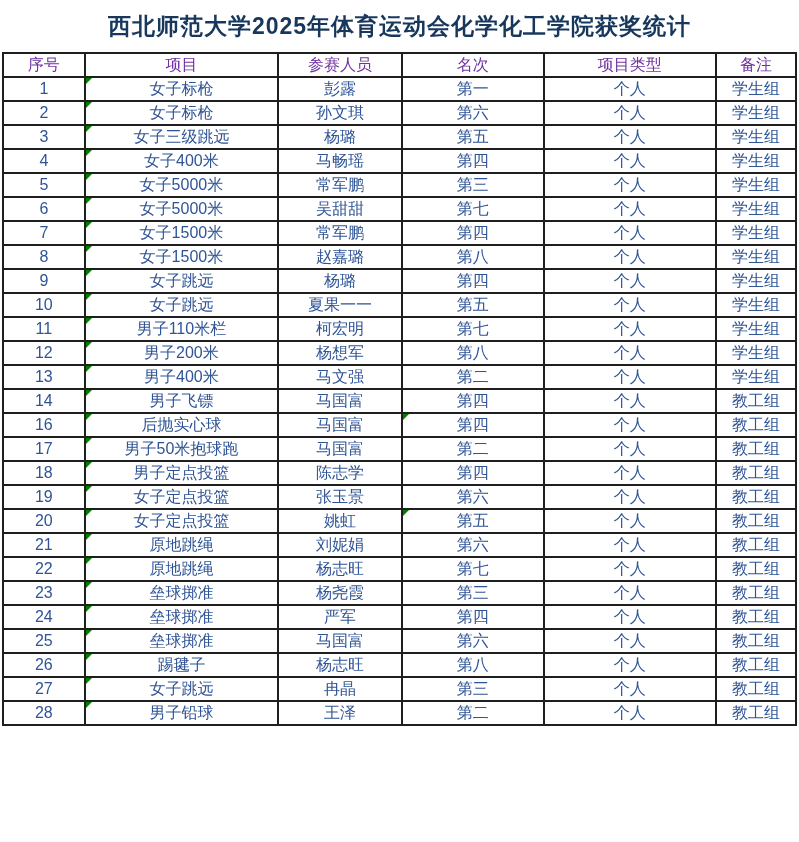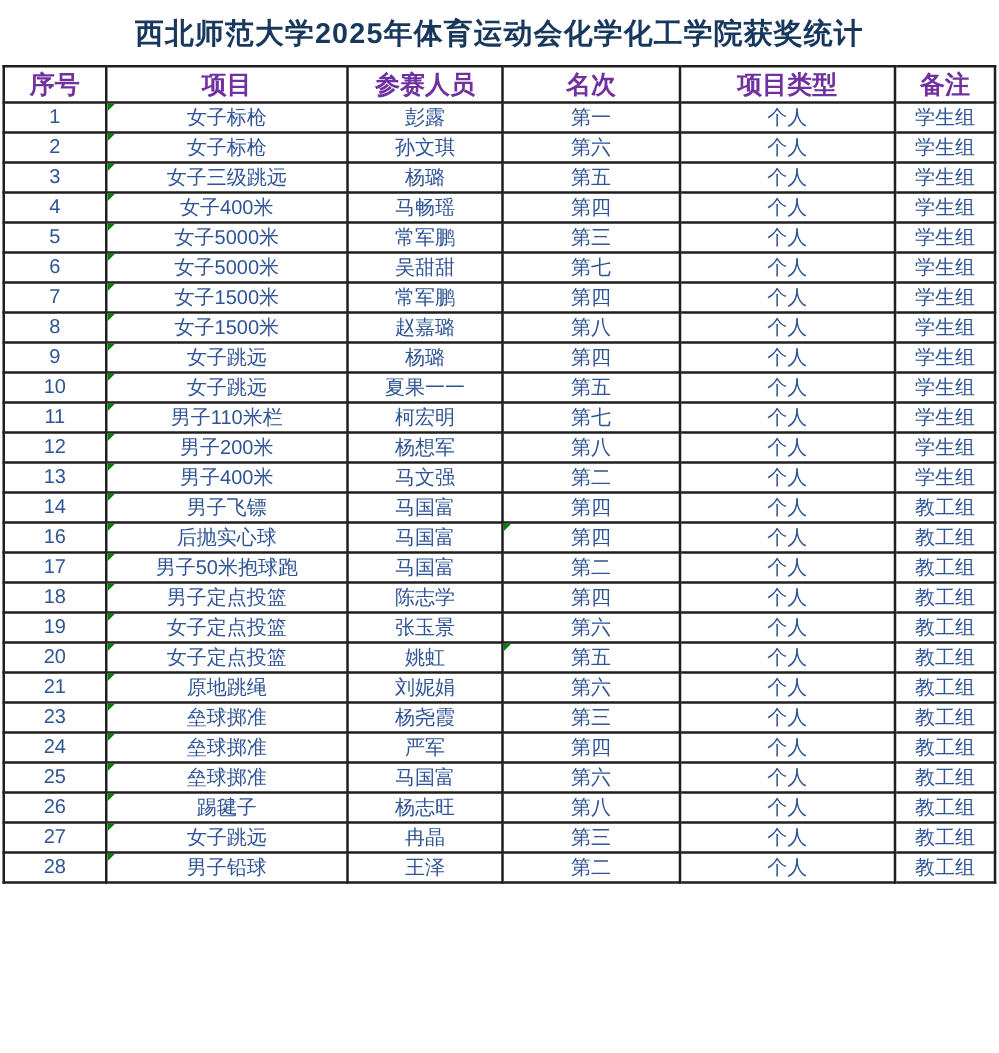--- a/index.html
+++ b/index.html
@@ -36,22 +36,22 @@
     height: 24px;
     padding: 0;
     text-align: center;
     vertical-align: middle;
     position: relative;
     overflow: hidden;
     white-space: nowrap;
   }
   th {
     color: var(--header-color);
-    font-size: 20px;
-    font-weight: bold;
+    font-size: 16px;
+    font-weight: normal;
   }
   td {
     color: var(--cell-color);
     font-size: 16px;
   }
   .col-no          { width: 10.3%; }
   .col-event       { width: 24.4%; }
   .col-participant { width: 15.6%; }
   .col-rank        { width: 17.9%; }
   .col-type        { width: 21.7%; }
@@ -235,20 +235,28 @@
         </tr>
         <tr>
           <td class="col-no">21</td>
           <td class="col-event">原地跳绳<i class="flag"></i></td>
           <td class="col-participant">刘妮娟</td>
           <td class="col-rank">第六</td>
           <td class="col-type">个人</td>
           <td class="col-note">教工组</td>
         </tr>
         <tr>
+          <td class="col-no">22</td>
+          <td class="col-event">原地跳绳<i class="flag"></i></td>
+          <td class="col-participant">杨志旺</td>
+          <td class="col-rank">第七</td>
+          <td class="col-type">个人</td>
+          <td class="col-note">教工组</td>
+        </tr>
+        <tr>
           <td class="col-no">23</td>
           <td class="col-event">垒球掷准<i class="flag"></i></td>
           <td class="col-participant">杨尧霞</td>
           <td class="col-rank">第三</td>
           <td class="col-type">个人</td>
           <td class="col-note">教工组</td>
         </tr>
         <tr>
           <td class="col-no">24</td>
           <td class="col-event">垒球掷准<i class="flag"></i></td>

